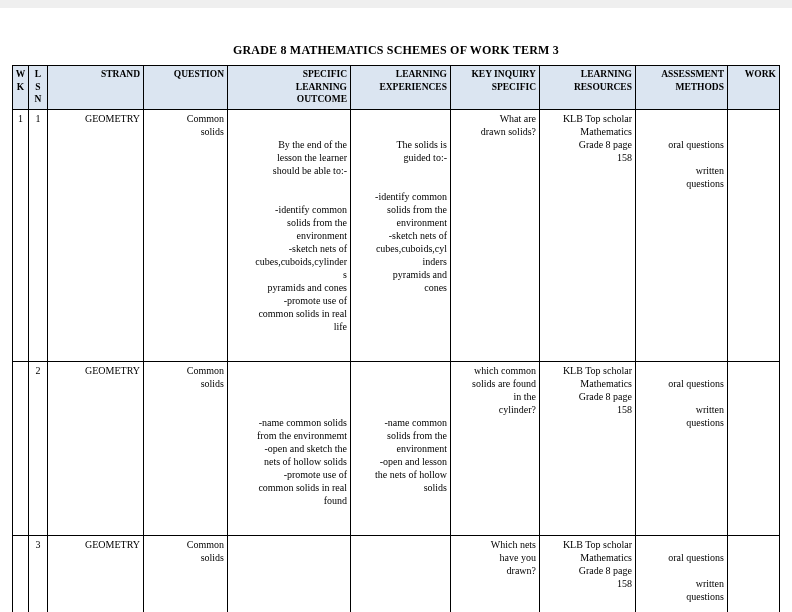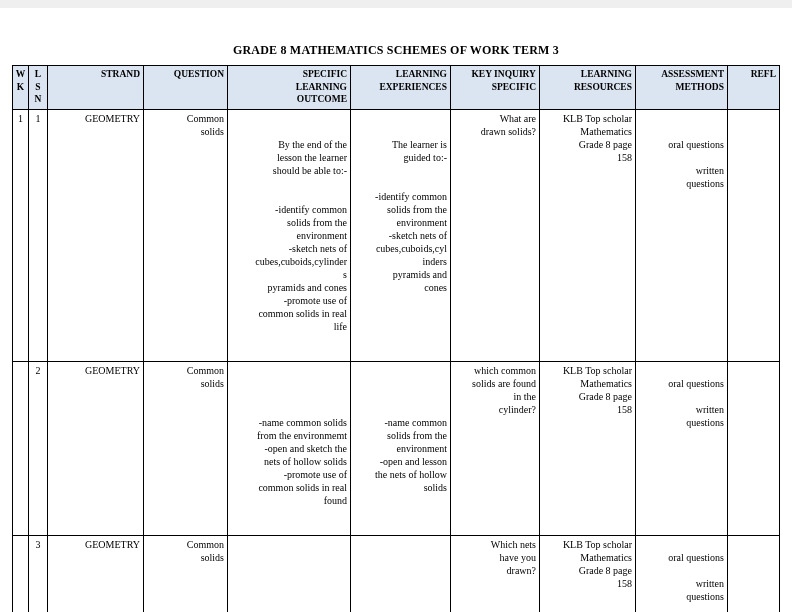--- a/index.html
+++ b/index.html
@@ -95,21 +95,21 @@
 LEARNING
 OUTCOME</th>
         <th>LEARNING
 EXPERIENCES</th>
         <th>KEY INQUIRY
 SPECIFIC</th>
         <th>LEARNING
 RESOURCES</th>
         <th>ASSESSMENT
 METHODS</th>
-        <th>REFL</th>
+        <th>WORK</th>
       </tr>
     </thead>
     <tbody>
       <tr class="r1">
         <td class="c-center">1</td>
         <td class="c-center">1</td>
         <td>GEOMETRY</td>
         <td>Common
 solids</td>
         <td>
@@ -121,21 +121,21 @@
 environment
 -sketch nets of
 cubes,cuboids,cylinder
 s
 pyramids and cones
 -promote use of
 common solids in real
 life</div>
         </td>
         <td>
-          <div class="lead">The learner is
+          <div class="lead">The solids is
 guided to:-</div>
           <div>-identify common
 solids from the
 environment
 -sketch nets of
 cubes,cuboids,cyl
 inders
 pyramids and
 cones</div>
         </td>

